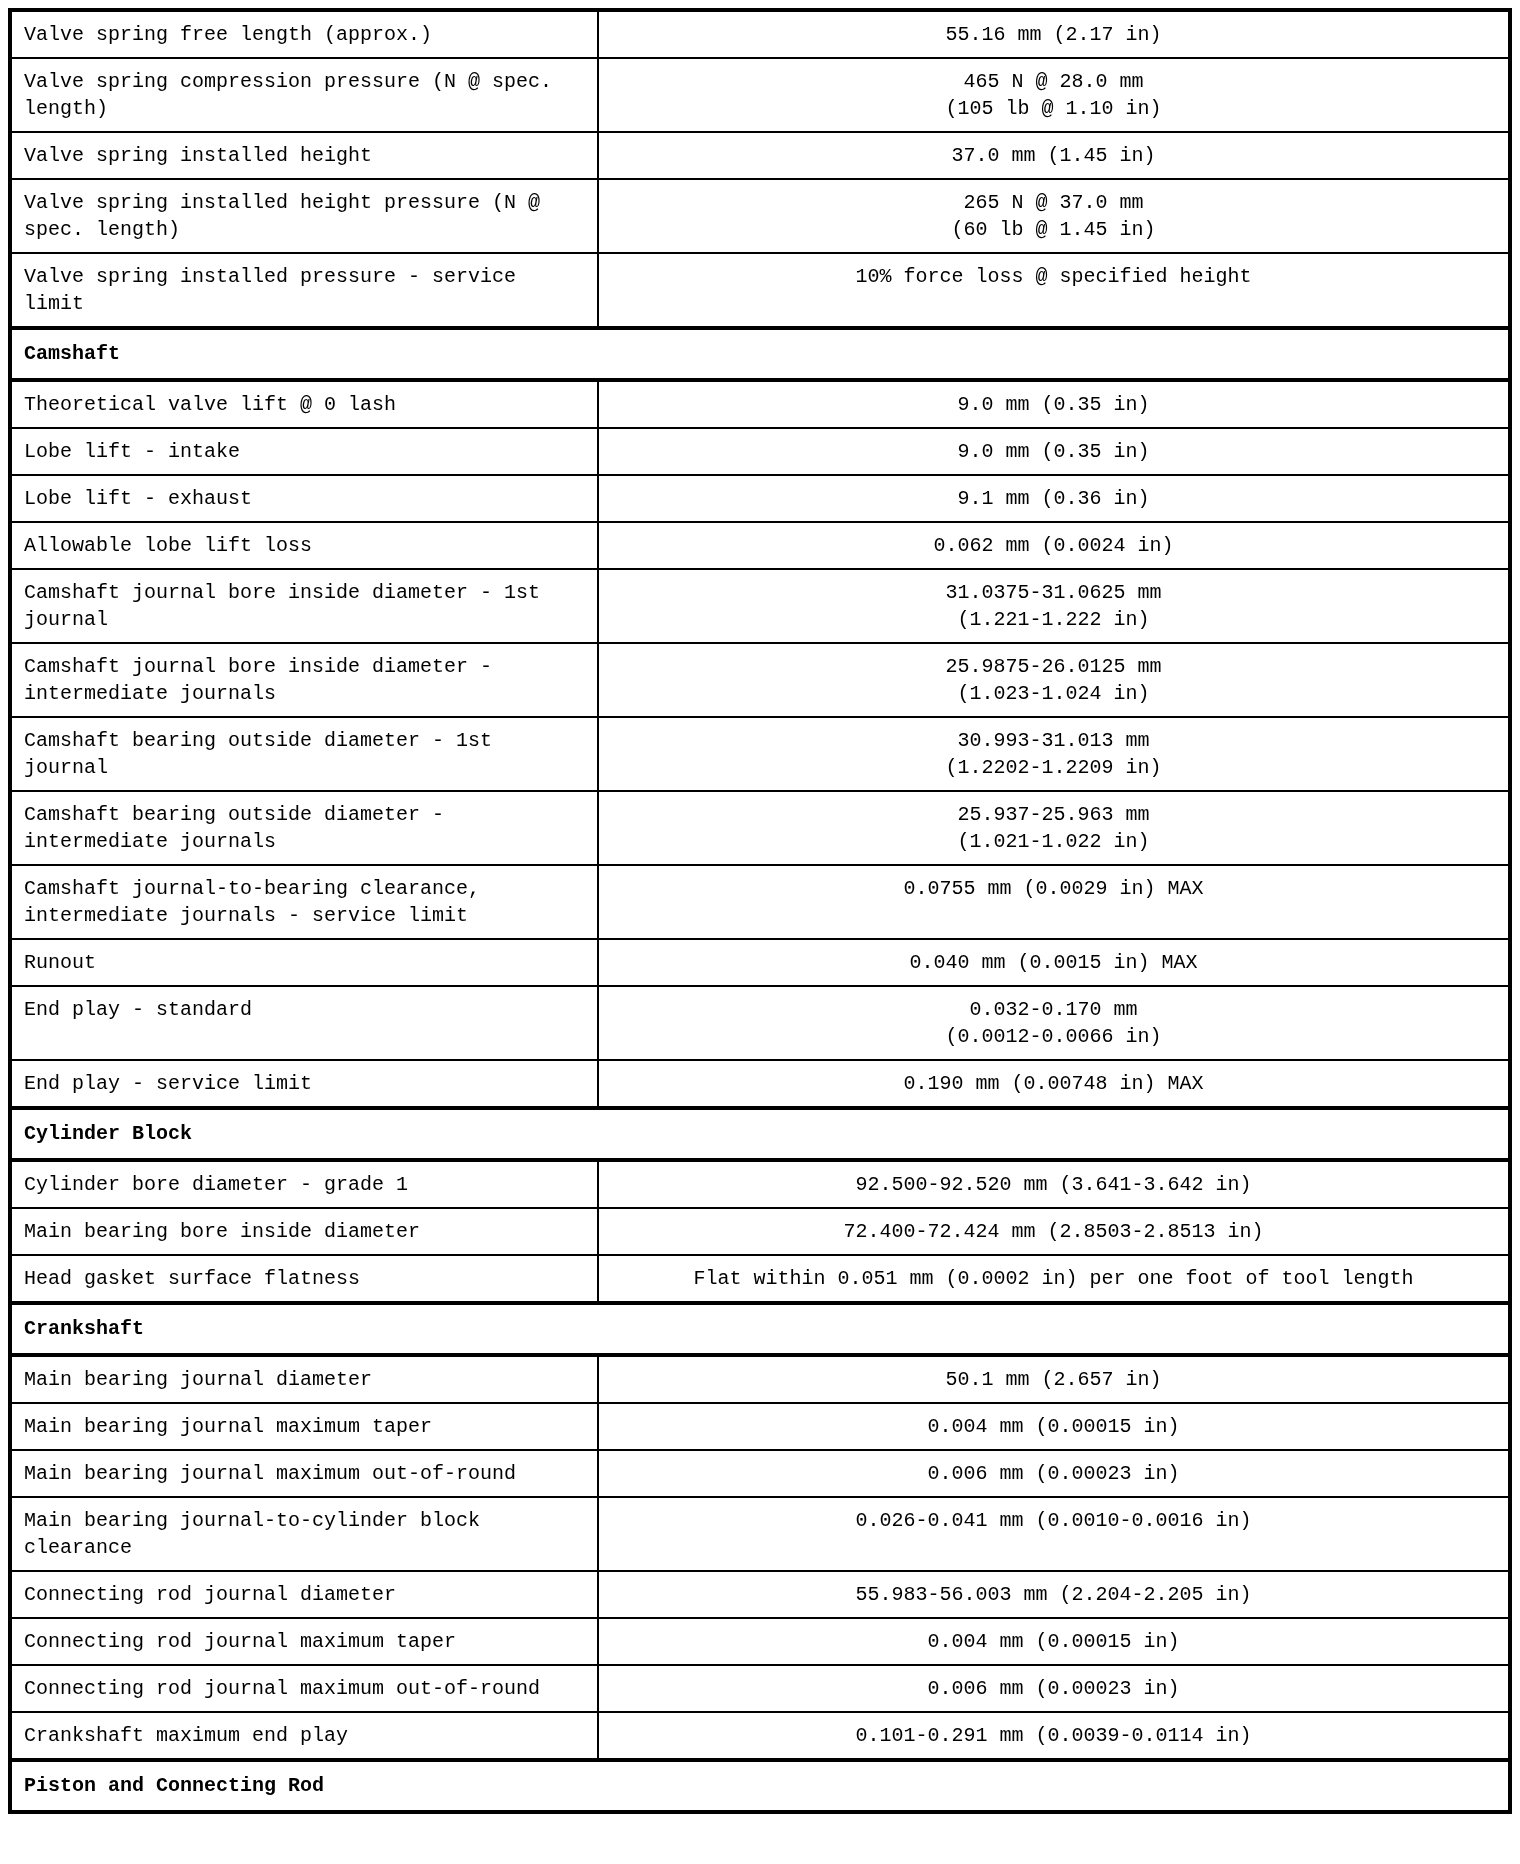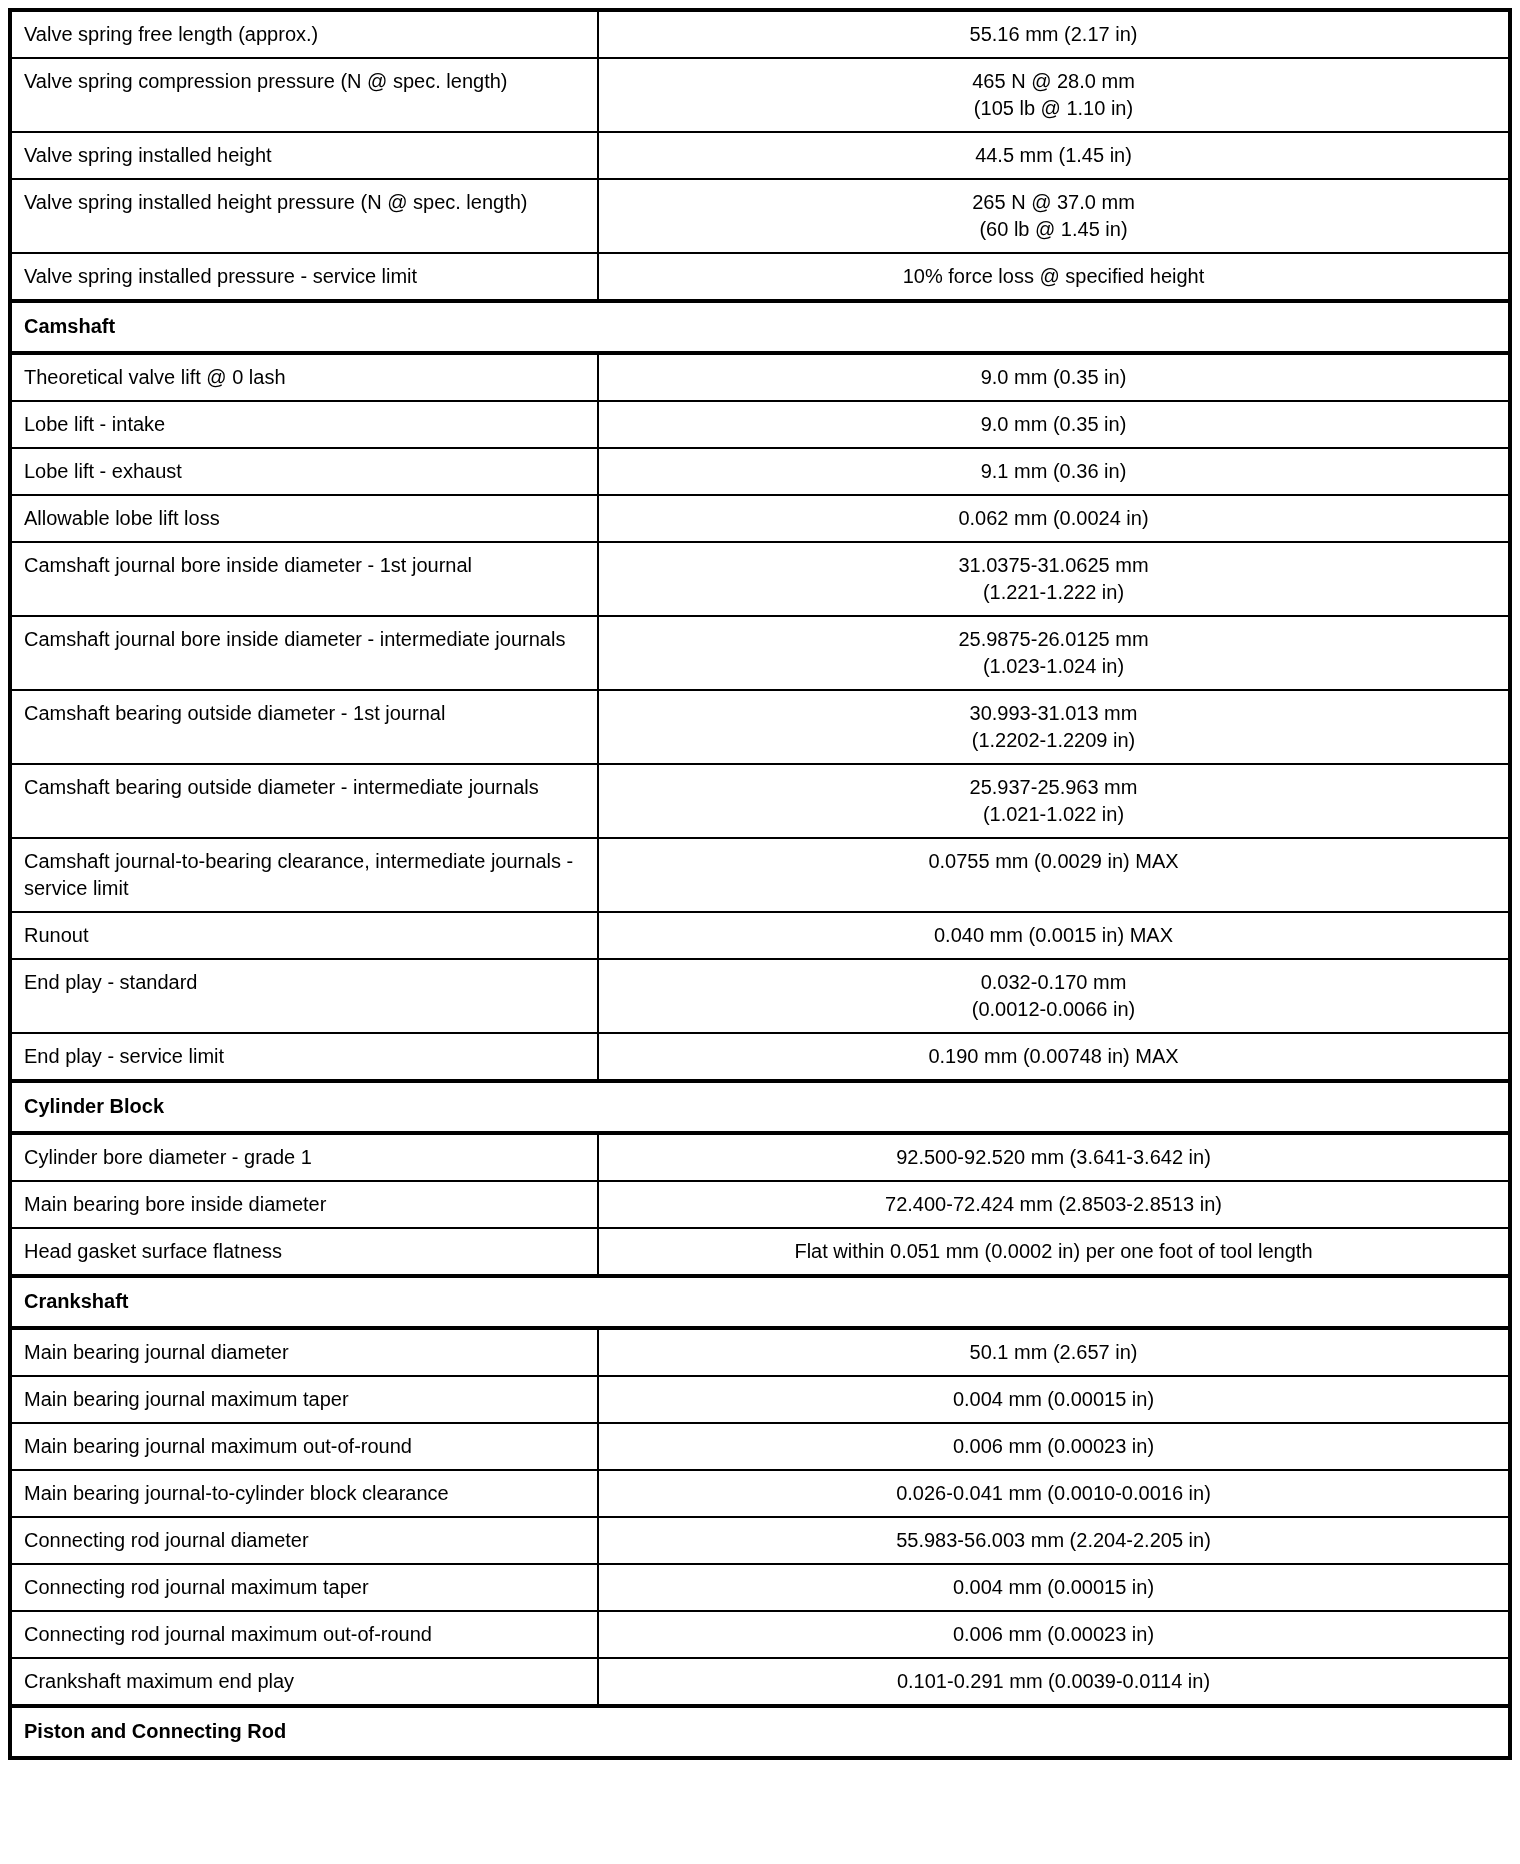--- a/index.html
+++ b/index.html
@@ -8,20 +8,21 @@
     background: #ffffff;
     color: #000000;
   }
   body {
     width: 1520px;
     min-height: 1864px;
     font-family: "Liberation Sans", sans-serif;
   }
   .page {
     padding: 8px 8px 12px 8px;
+    font-family: Liberation Mono, monospace;
   }
   table.spec-table {
     width: 1500px;
     table-layout: fixed;
     border-collapse: collapse;
     border: 4px solid #000;
     font-size: 20px;
     line-height: 27px;
   }
   col.c1 { width: 588px; }
@@ -72,21 +73,21 @@
     <td class="label-cell">Valve spring compression pressure (N @ spec. length)</td>
     <td class="value-cell">
             <span class="value-line">465 N @ 28.0 mm</span>
             <span class="value-line">(105 lb @ 1.10 in)</span>
           </td>
   </tr>
 
   <tr>
     <td class="label-cell">Valve spring installed height</td>
     <td class="value-cell">
-            <span class="value-line">44.5 mm (1.45 in)</span>
+            <span class="value-line">37.0 mm (1.45 in)</span>
           </td>
   </tr>
 
   <tr>
     <td class="label-cell">Valve spring installed height pressure (N @ spec. length)</td>
     <td class="value-cell">
             <span class="value-line">265 N @ 37.0 mm</span>
             <span class="value-line">(60 lb @ 1.45 in)</span>
           </td>
   </tr>

